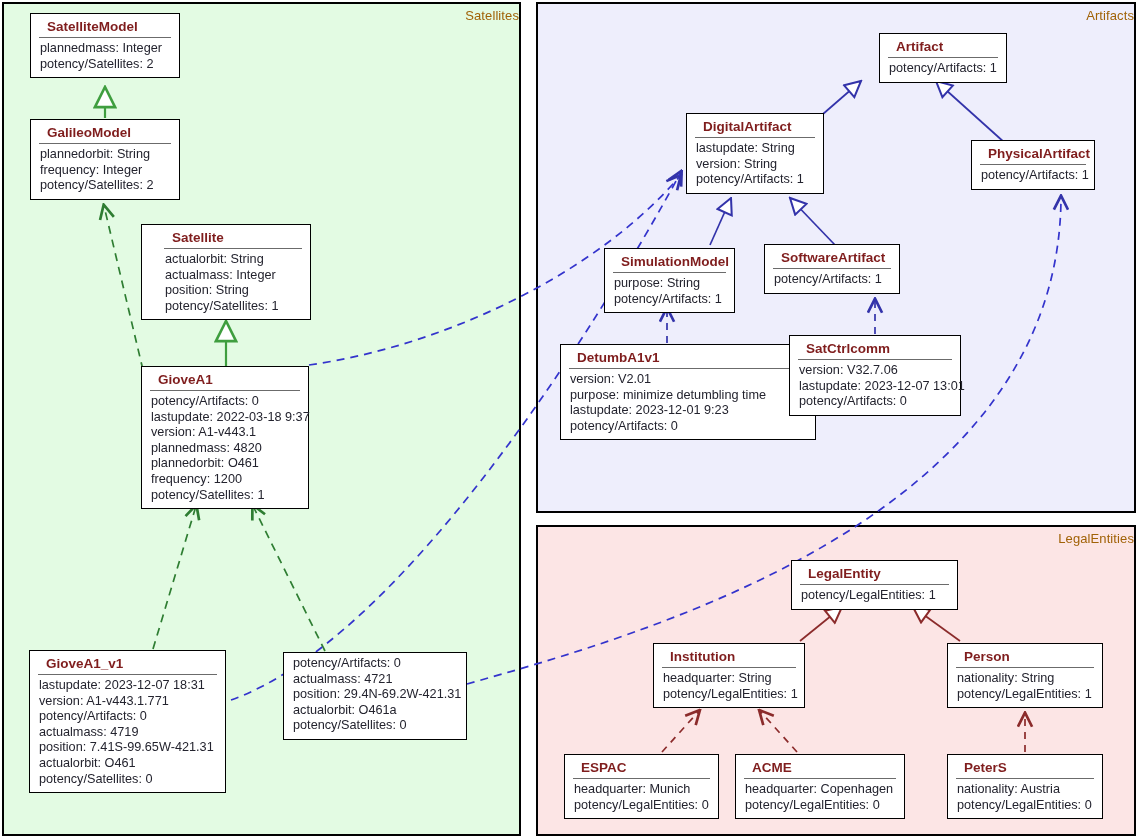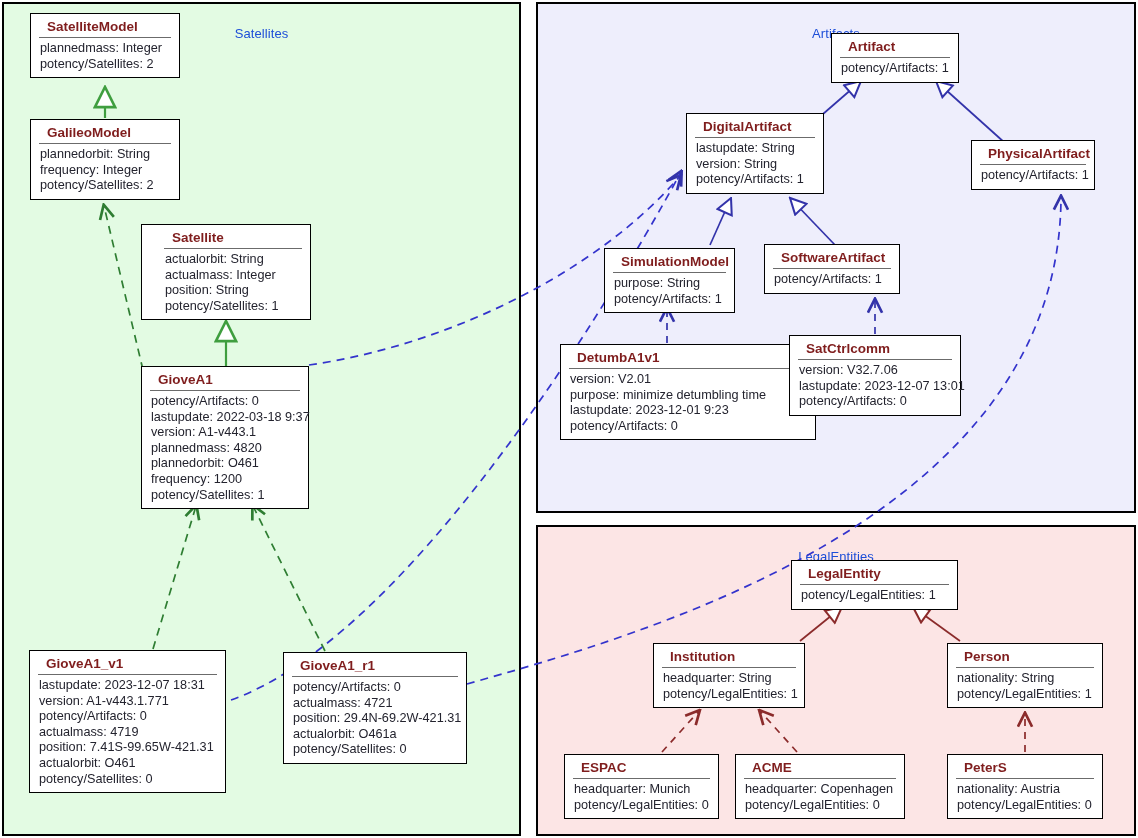--- a/index.html
+++ b/index.html
@@ -15,26 +15,26 @@
     overflow:hidden;
     background:#ffffff;
   }
   .pkg{
     position:absolute;
     border:2px solid #000000;
     box-sizing:border-box;
   }
   .pkg-title{
     position:absolute;
-    top:22px;
+    top:4px;
     left:0;
     width:100%;
-    text-align:center;
+    text-align:right;
     font-size:13px;
-    color:#1d4ed8;
+    color:#a16207;
     letter-spacing:0.1px;
   }
   #pkg-satellites{
     left:2px; top:2px; width:519px; height:834px;
     background:#e3fbe3;
   }
   #pkg-artifacts{
     left:536px; top:2px; width:600px; height:511px;
     background:#eeeefc;
   }
@@ -198,31 +198,30 @@
       <div>version: A1-v443.1.771</div>
       <div>potency/Artifacts: 0</div>
       <div>actualmass: 4719</div>
       <div>position: 7.41S-99.65W-421.31</div>
       <div>actualorbit: O461</div>
       <div>potency/Satellites: 0</div>
     </div>
   </div>
 
   <div class="node" style="left:283px;top:652px;width:184px;">
-    <div class="nm">GioveA1_r1</div>
     <div class="attrs">
       <div>potency/Artifacts: 0</div>
       <div>actualmass: 4721</div>
       <div>position: 29.4N-69.2W-421.31</div>
       <div>actualorbit: O461a</div>
       <div>potency/Satellites: 0</div>
     </div>
   </div>
 
-  <div class="node" style="left:831px;top:33px;width:128px;">
+  <div class="node" style="left:879px;top:33px;width:128px;">
     <div class="nm">Artifact</div>
     <div class="attrs">
       <div>potency/Artifacts: 1</div>
     </div>
   </div>
 
   <div class="node" style="left:686px;top:113px;width:138px;">
     <div class="nm">DigitalArtifact</div>
     <div class="attrs">
       <div>lastupdate: String</div>

